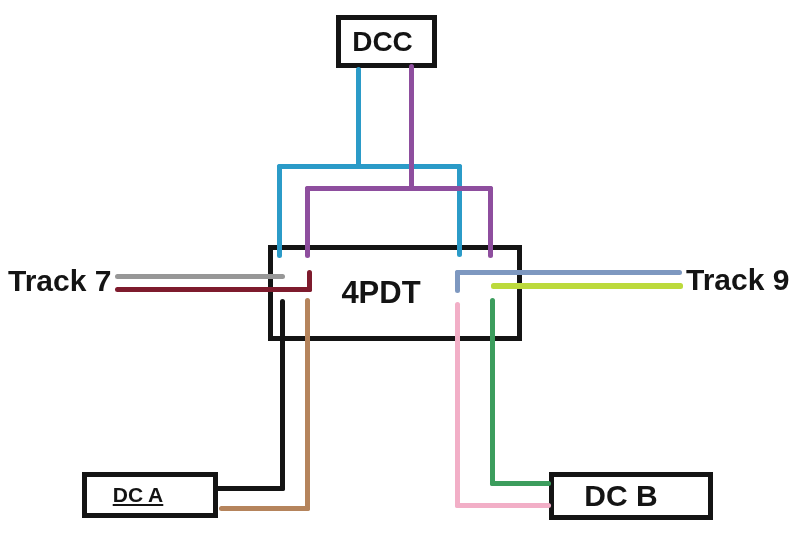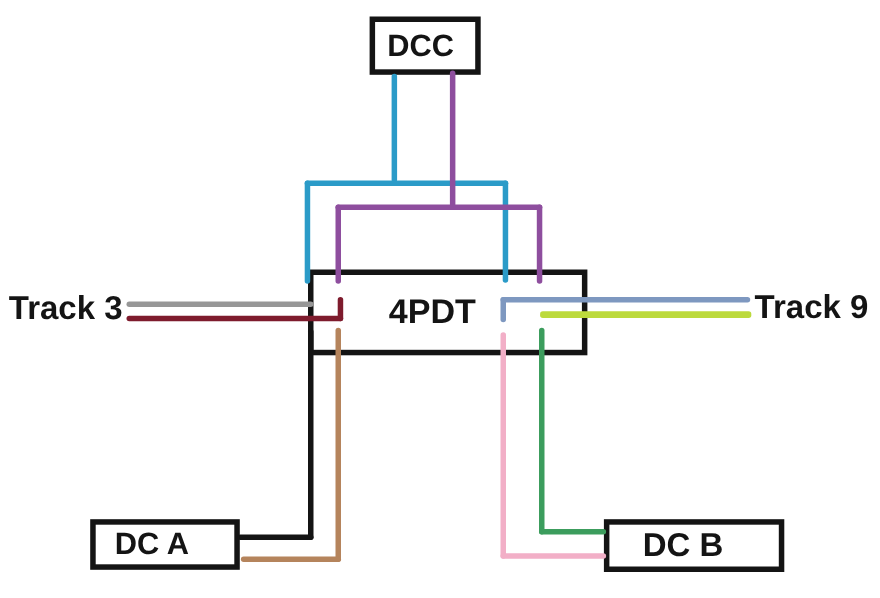--- a/index.html
+++ b/index.html
@@ -34,47 +34,47 @@
   }
   .track-label {
     position: absolute;
     font-weight: bold;
     font-size: 30px;
     line-height: 30px;
     white-space: nowrap;
     z-index: 3;
   }
   #dcc-box   { left: 336px; top: 15px;  width: 101px; height: 53px; }
-  #pdt-box   { left: 280px; top: 245px; width: 254px; height: 78px; }
+  #pdt-box   { left: 268px; top: 245px; width: 254px; height: 96px; }
   #dca-box   { left: 82px;  top: 472px; width: 136px; height: 46px; }
   #dcb-box   { left: 549px; top: 472px; width: 164px; height: 48px; }
   #dcc-box .box-label { font-size: 28px; transform: translateX(-4px); }
   #pdt-box .box-label { font-size: 31px; transform: translateX(-14px); }
-  #dca-box .box-label { font-size: 28px; transform: translateX(-12px); }
+  #dca-box .box-label { font-size: 21px; transform: translateX(-12px); text-decoration: underline; }
   #dcb-box .box-label { font-size: 30px; transform: translateX(-10px); }
 </style>
 </head>
 <body>
 
 <div id="canvas">
 
   <div class="box" id="dcc-box">
     <span class="box-label">DCC</span>
   </div>
   <div class="box" id="pdt-box">
     <span class="box-label">4PDT</span>
   </div>
   <div class="box" id="dca-box">
     <span class="box-label">DC A</span>
   </div>
   <div class="box" id="dcb-box">
     <span class="box-label">DC B</span>
   </div>
 
-  <div class="track-label" style="left:8px; top:266px;">Track 3</div>
+  <div class="track-label" style="left:8px; top:266px;">Track 7</div>
   <div class="track-label" style="left:686px; top:265px;">Track 9</div>
 
   <div class="wire" style="left: 356px; top: 67px; width: 5px; height: 99px; background: rgb(43, 155, 200);"></div>
   <div class="wire" style="left: 277px; top: 164px; width: 185px; height: 5px; background: rgb(43, 155, 200);"></div>
   <div class="wire" style="left: 277px; top: 164px; width: 5px; height: 94px; background: rgb(43, 155, 200);"></div>
   <div class="wire" style="left: 457px; top: 164px; width: 5px; height: 93px; background: rgb(43, 155, 200);"></div>
 
   <div class="wire" style="left: 409px; top: 64px; width: 5px; height: 127px; background: rgb(142, 78, 158);"></div>
   <div class="wire" style="left: 305px; top: 186px; width: 188px; height: 5px; background: rgb(142, 78, 158);"></div>
   <div class="wire" style="left: 305px; top: 186px; width: 5px; height: 72px; background: rgb(142, 78, 158);"></div>

